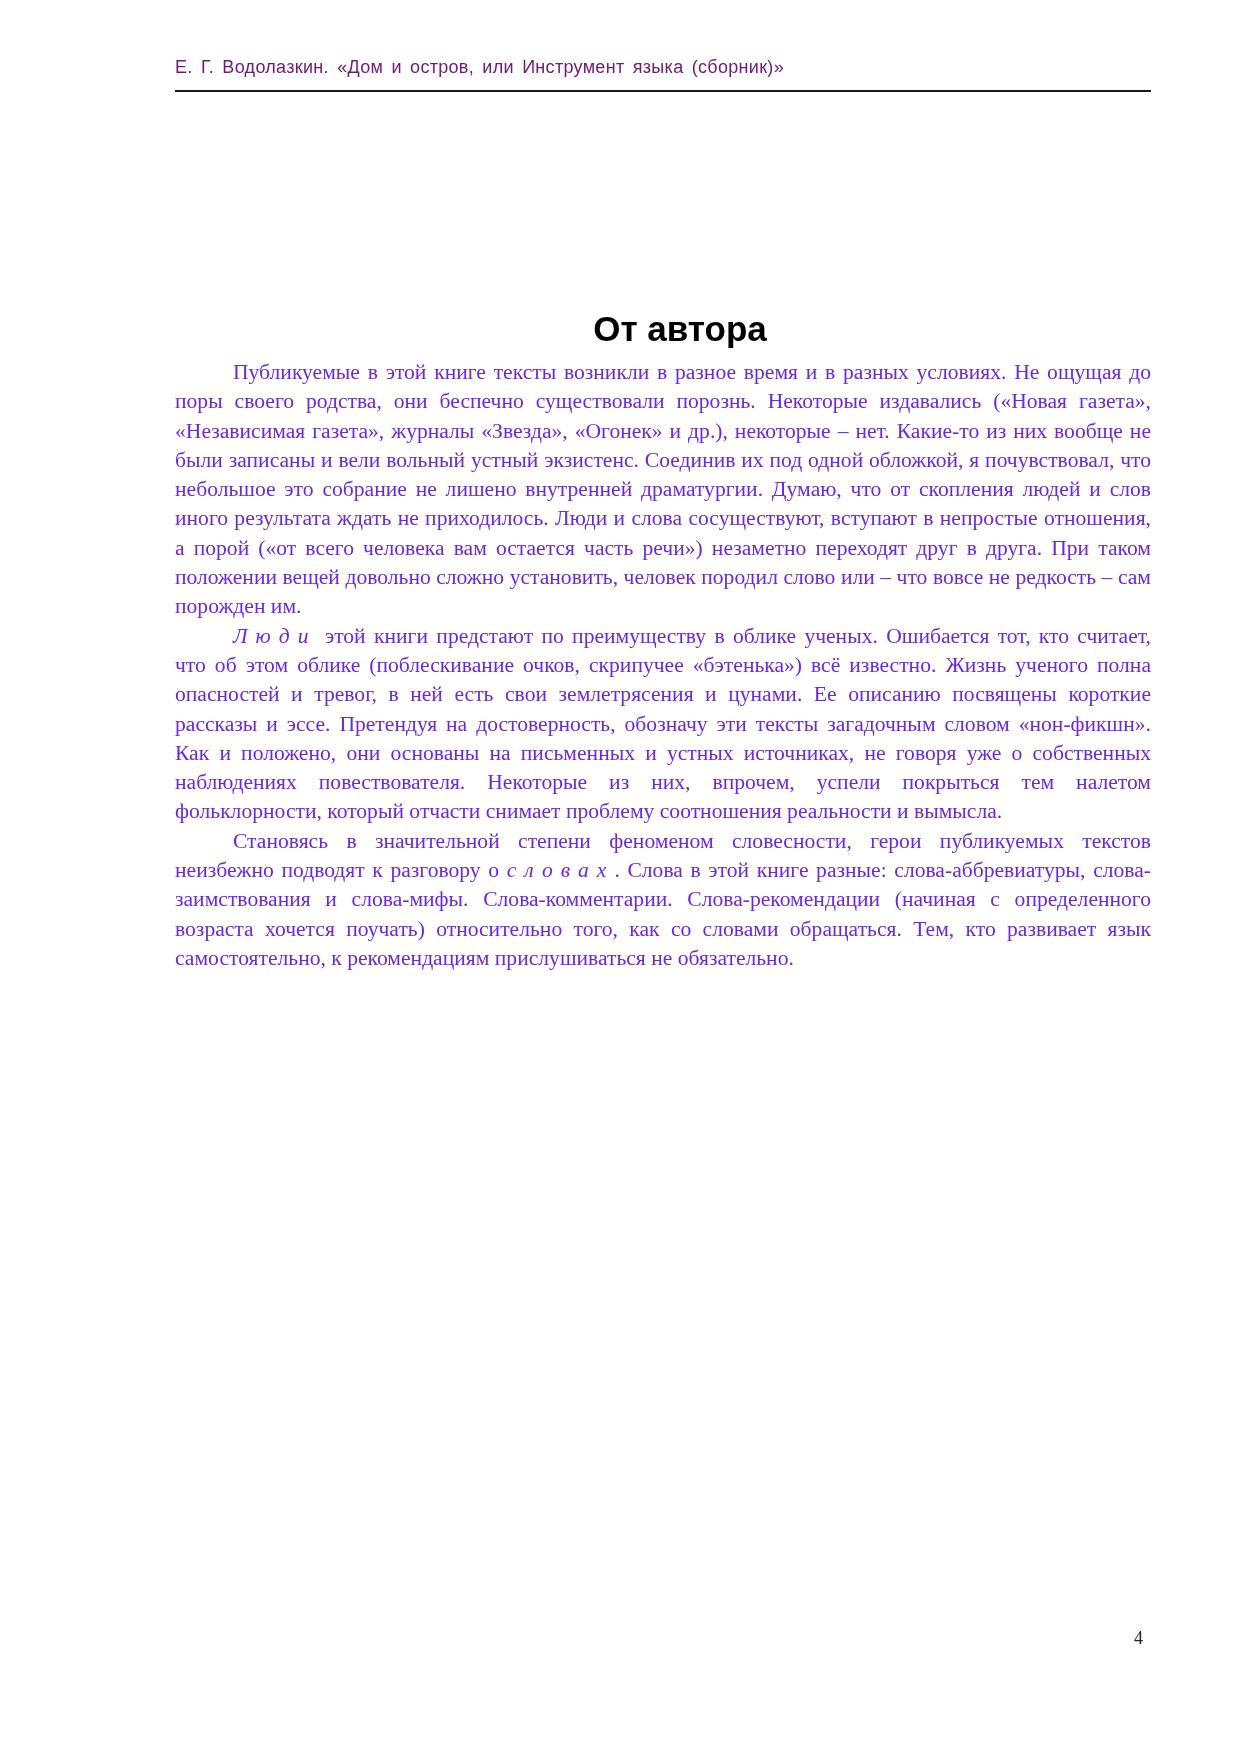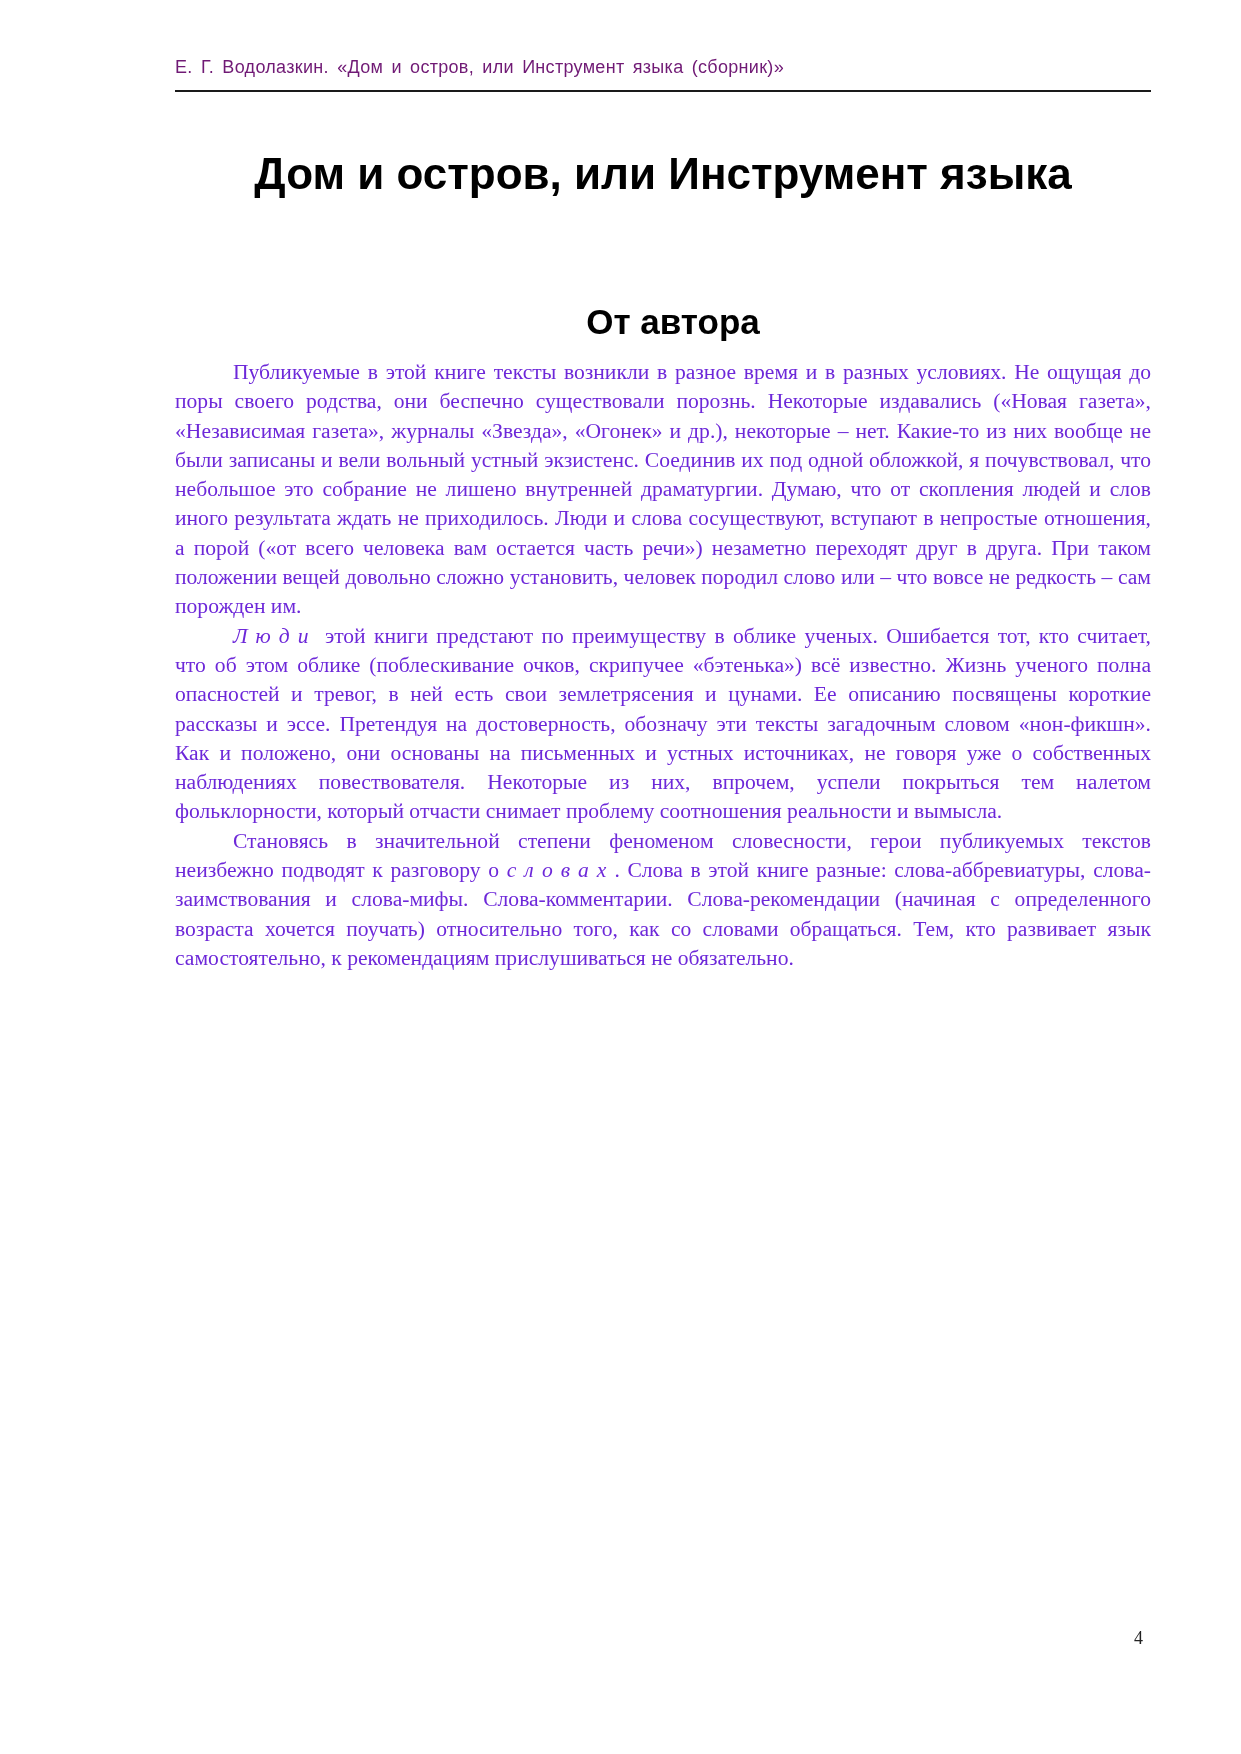--- a/index.html
+++ b/index.html
@@ -51,21 +51,21 @@
       position: absolute;
       left: 0;
       top: 290px;
       width: 976px;
       text-align: center;
       font-family: "Liberation Sans", sans-serif;
       font-weight: bold;
       font-size: 35px;
       line-height: 44px;
       color: #000;
-      margin: 10px;
+      margin: 17px;
     }
     .body-text {
       position: absolute;
       left: 0;
       top: 358px;
       width: 976px;
       font-family: "Liberation Serif", serif;
       font-size: 21.6px;
       line-height: 29.3px;
       color: #6d28d9;
@@ -90,21 +90,20 @@
     }
   </style>
 </head>
 <body>
 
 <div class="page">
 
   <div class="running-header">Е.  Г.  Водолазкин.  «Дом и остров, или Инструмент языка (сборник)»</div>
 
   <h1 class="book-title">
-    <span>Дом и остров, или Инструмент языка</span>
   </h1>
 
   <h2 class="section-title">От автора</h2>
 
   <div class="body-text">
     <p>Публикуемые в этой книге тексты возникли в разное время и в разных условиях. Не ощущая до поры своего родства, они беспечно существовали порознь. Некоторые издава­лись («Новая газета», «Независимая газета», журналы «Звезда», «Огонек» и др.), некоторые – нет. Какие-то из них вообще не были записаны и вели вольный устный экзистенс. Соеди­нив их под одной обложкой, я почувствовал, что небольшое это собрание не лишено внут­ренней драматургии. Думаю, что от скопления людей и слов иного результата ждать не при­ходилось. Люди и слова сосуществуют, вступают в непростые отношения, а порой («от всего человека вам остается часть речи») незаметно переходят друг в друга. При таком положении вещей довольно сложно установить, человек породил слово или – что вовсе не редкость – сам порожден им.</p>
     <p><span class="spaced">Люди</span><span> этой книги предстают по преимуществу в облике ученых. Ошибается тот, кто считает, что об этом облике (поблескивание очков, скрипучее «бэтенька») всё известно. Жизнь ученого полна опасностей и тревог, в ней есть свои землетрясения и цунами. Ее опи­санию посвящены короткие рассказы и эссе. Претендуя на достоверность, обозначу эти тек­сты загадочным словом «нон-фикшн». Как и положено, они основаны на письменных и уст­ных источниках, не говоря уже о собственных наблюдениях повествователя. Некоторые из них, впрочем, успели покрыться тем налетом фольклорности, который отчасти снимает про­блему соотношения реальности и вымысла.</span></p>
     <p><span>Становясь в значительной степени феноменом словесности, герои публикуемых тек­стов неизбежно подводят к разговору о </span><span class="spaced">словах</span><span>. Слова в этой книге разные: слова-аббревиатуры, слова-заимствования и слова-мифы. Слова-комментарии. Слова-рекоменда­ции (начиная с определенного возраста хочется поучать) относительно того, как со словами обращаться. Тем, кто развивает язык самостоятельно, к рекомендациям прислушиваться не обязательно.</span></p>
   </div>
 

